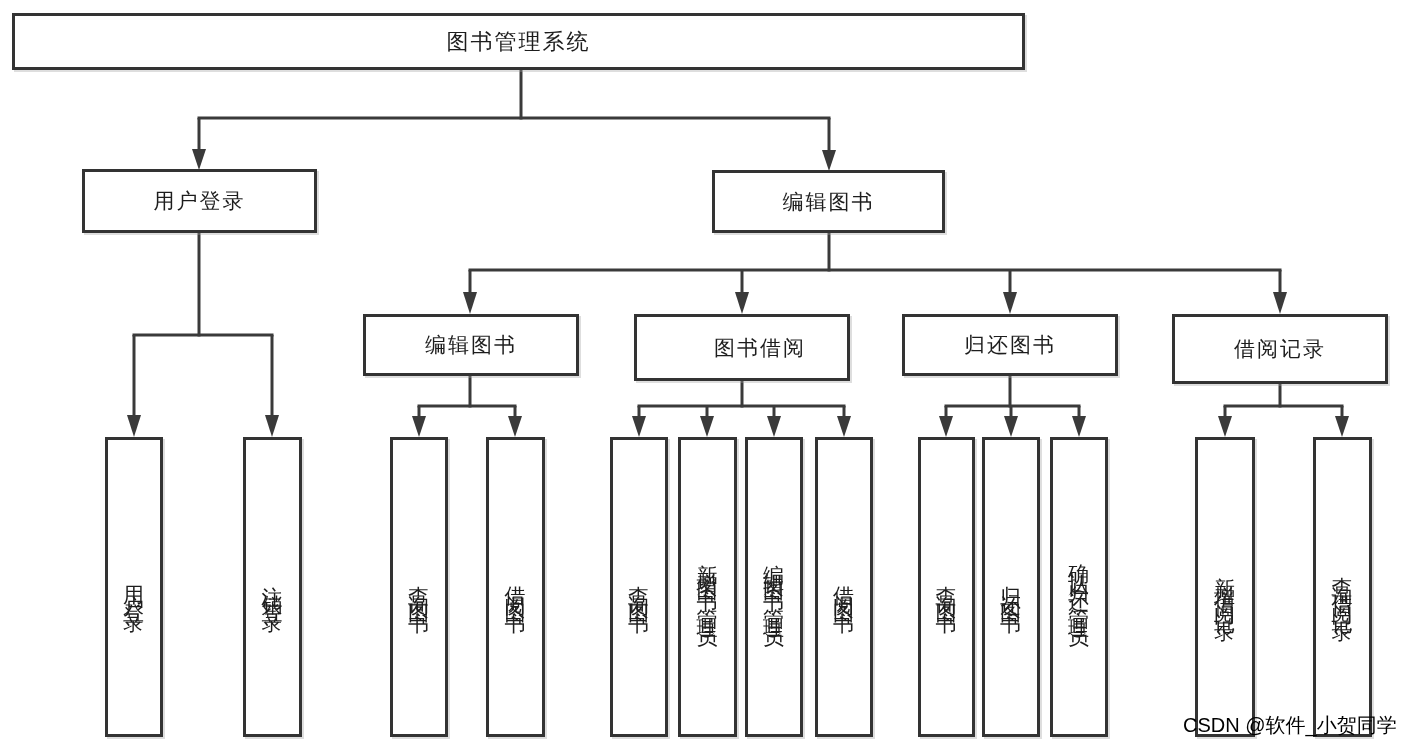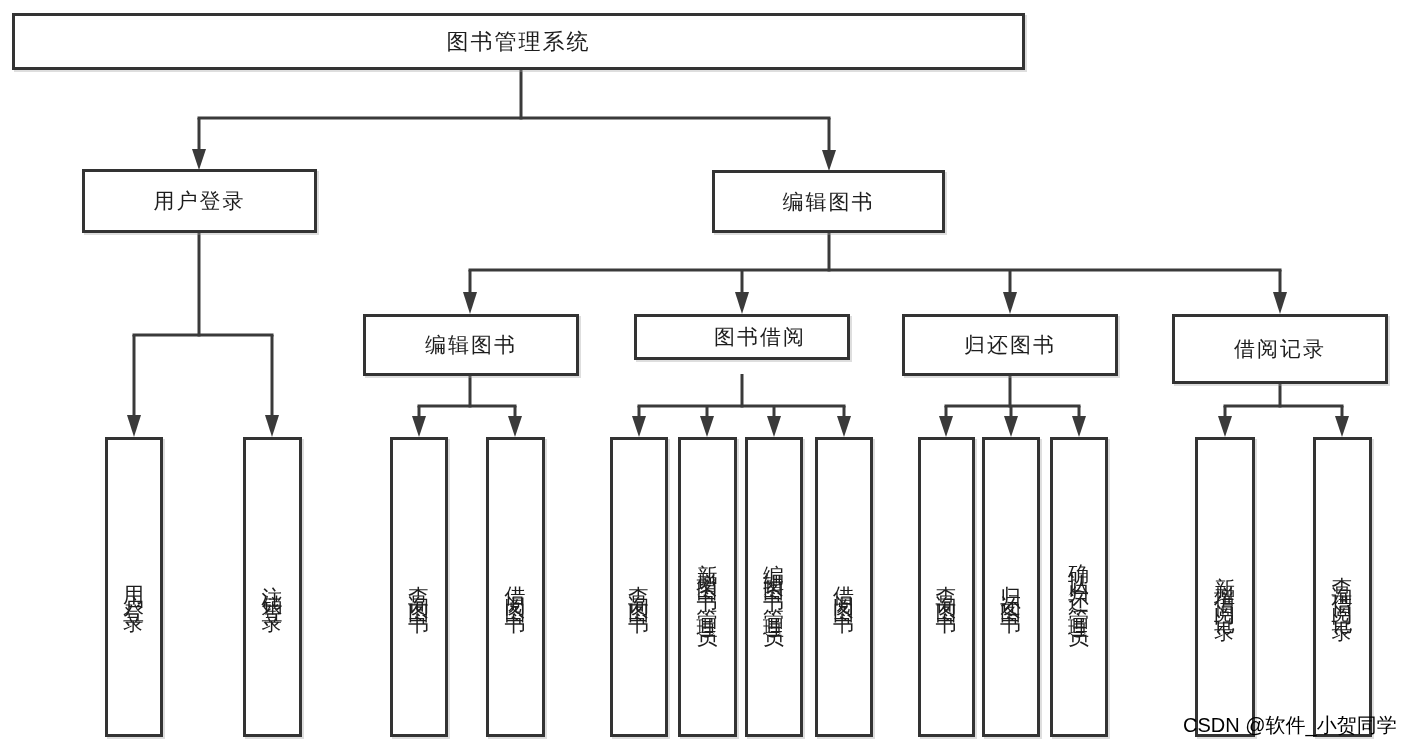--- a/index.html
+++ b/index.html
@@ -126,21 +126,21 @@
       <polygon points="1335,416 1349,416 1342,437" stroke="none"></polygon>
     </g>
   </svg>
 
   <div class="node hbox root" style="left:12px; top:13px; width:1013px; height:57px;">图书管理系统</div>
 
   <div class="node hbox" style="left:82px; top:169px; width:235px; height:64px;">用户登录</div>
   <div class="node hbox" style="left:712px; top:170px; width:233px; height:63px;">编辑图书</div>
 
   <div class="node hbox" style="left:363px; top:314px; width:216px; height:62px;">编辑图书</div>
-  <div class="node hbox" style="left:634px; top:314px; width:216px; height:46px;padding-left:36px;">图书借阅</div>
+  <div class="node hbox" style="left:634px; top:314px; width:216px; height:67px;padding-left:36px;">图书借阅</div>
   <div class="node hbox" style="left:902px; top:314px; width:216px; height:62px;">归还图书</div>
   <div class="node hbox" style="left:1172px; top:314px; width:216px; height:70px;">借阅记录</div>
 
   <div class="node vbox" style="left:105px; top:437px; width:58px; height:300px;">
     <span class="vtext">用户登录</span>
   </div>
   <div class="node vbox" style="left:243px; top:437px; width:59px; height:300px;">
     <span class="vtext">注销登录</span>
   </div>
   <div class="node vbox" style="left:390px; top:437px; width:58px; height:300px;">

